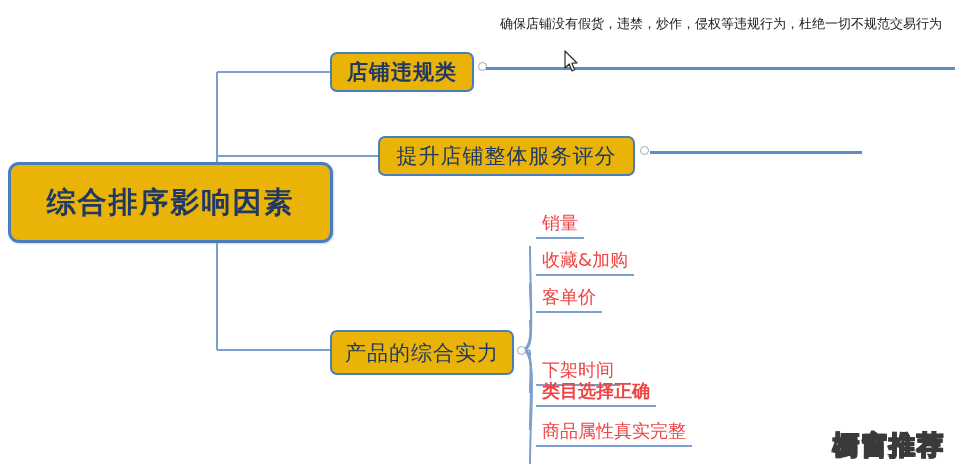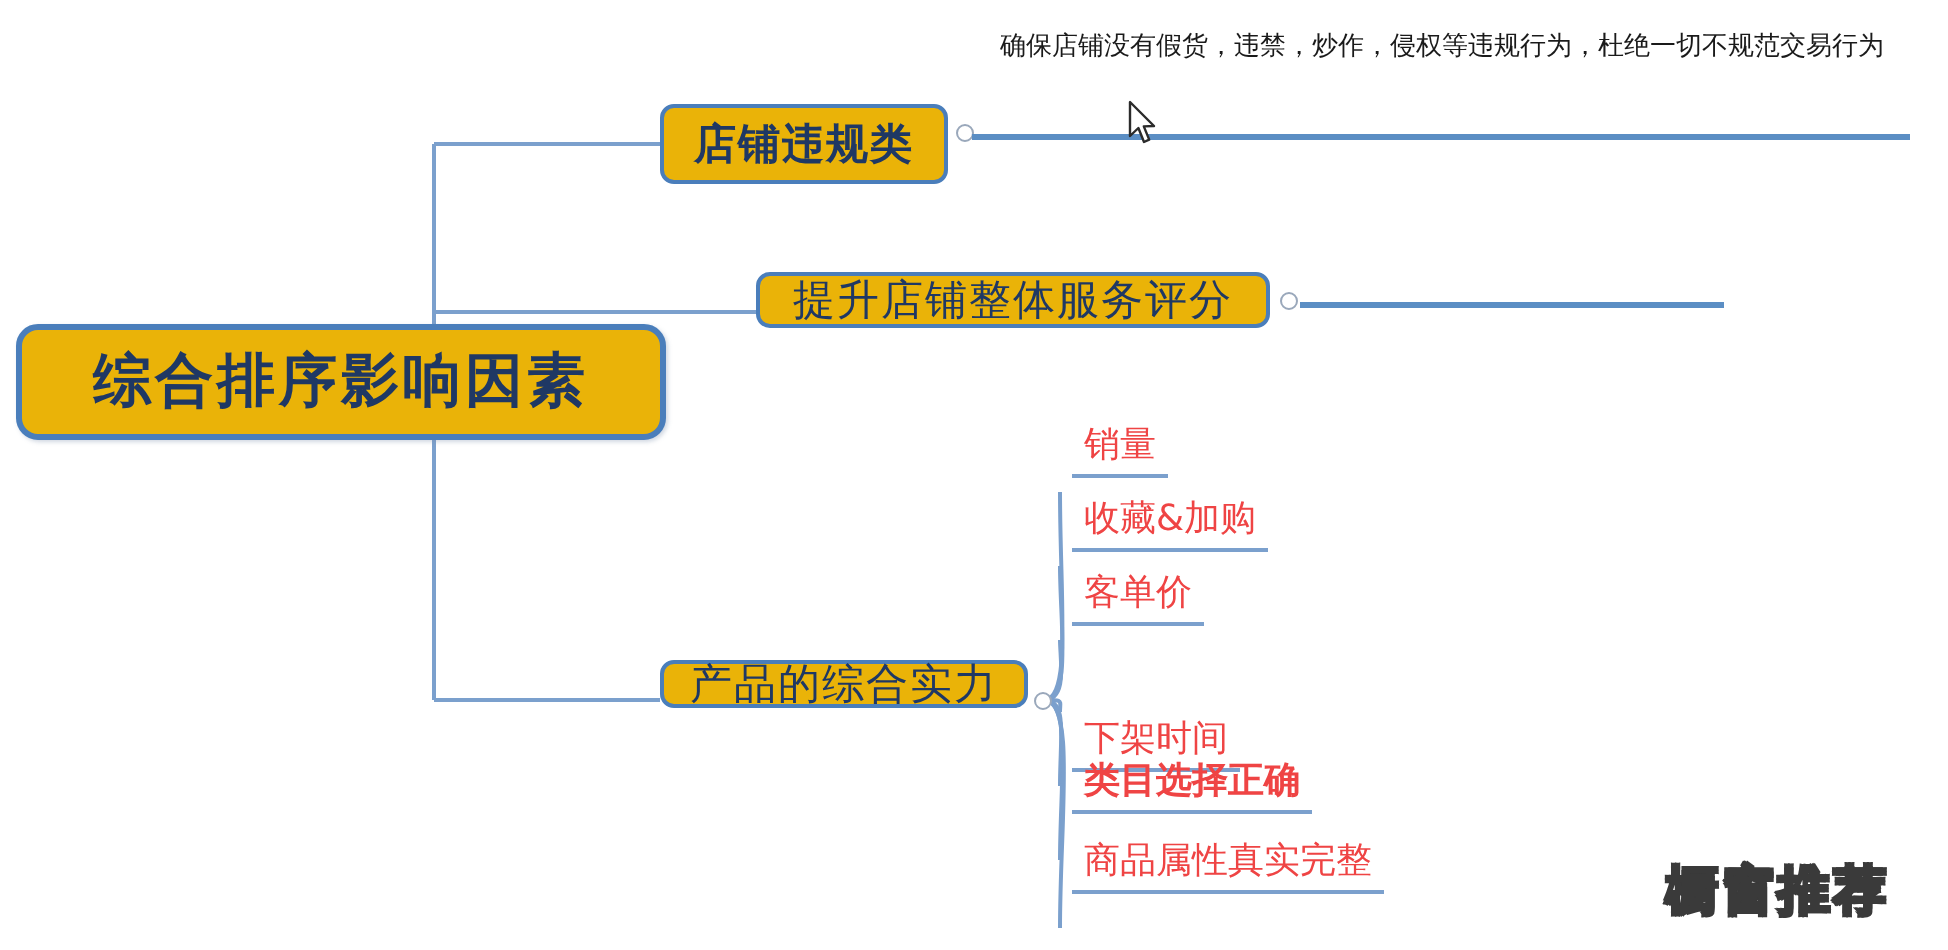--- a/index.html
+++ b/index.html
@@ -38,48 +38,48 @@
     display: flex;
     align-items: center;
     justify-content: center;
     white-space: nowrap;
     letter-spacing: 1px;
   }
   .node.root {
     left: 8px;
     top: 162px;
     width: 325px;
-    height: 58px;
+    height: 81px;
     border-width: 3px;
     border-radius: 11px;
     font-size: 29px;
     font-weight: bold;
     letter-spacing: 2px;
     box-shadow: 1px 1px 2px rgba(120,140,170,0.35);
   }
   .node.b1 {
     left: 330px;
     top: 52px;
     width: 144px;
     height: 40px;
     font-size: 21px;
     font-weight: bold;
   }
   .node.b2 {
     left: 378px;
     top: 136px;
     width: 257px;
-    height: 28px;
+    height: 40px;
     font-size: 21px;
   }
   .node.b3 {
     left: 330px;
     top: 330px;
     width: 184px;
-    height: 24px;
+    height: 45px;
     font-size: 21px;
   }
 
   
   .leaf {
     position: absolute;
     white-space: nowrap;
     color: #ef4444;
     font-size: 18px;
     line-height: 22px;

